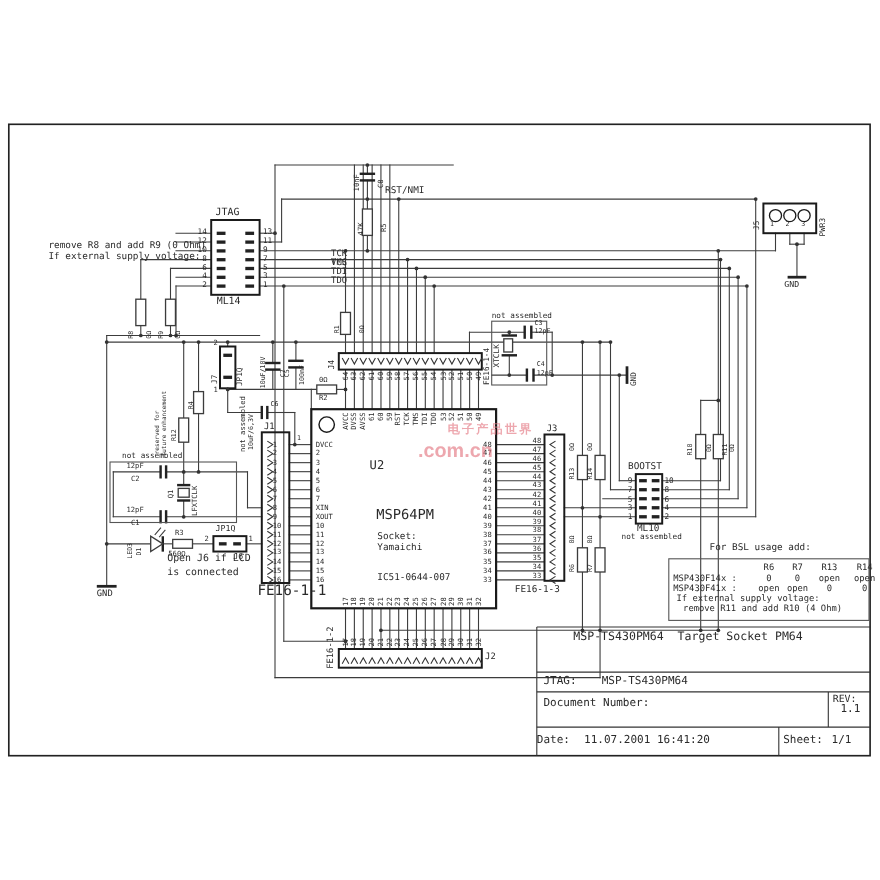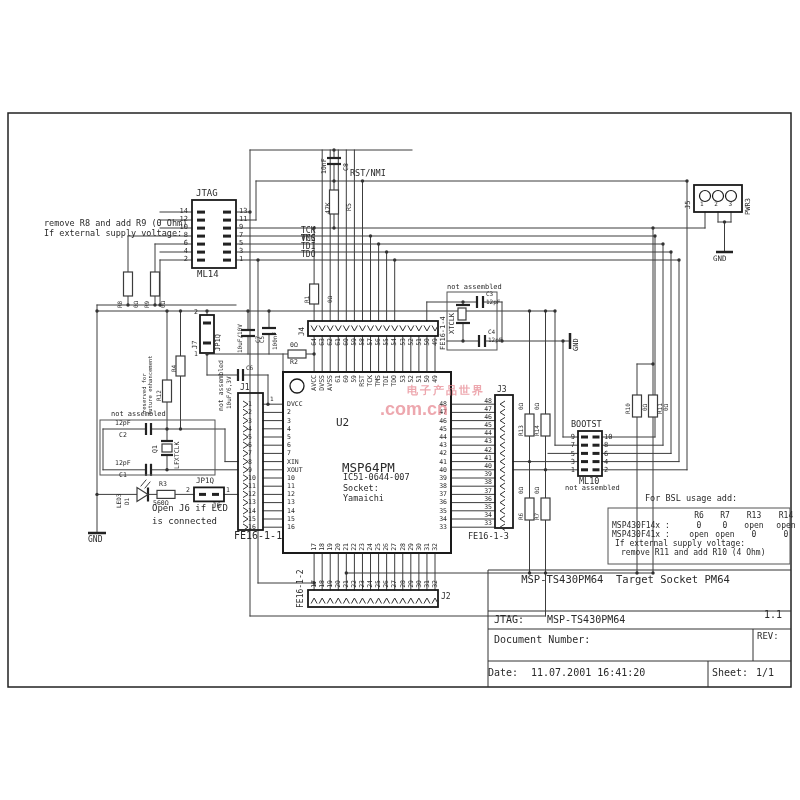--- a/index.html
+++ b/index.html
@@ -590,21 +590,21 @@
 <div class="t" style="left:226px;top:487px;font-size:6.5px">1</div>
 <div class="t" style="left:152px;top:504px;font-size:9px">Open J6 if LCD</div>
 <div class="t" style="left:152px;top:517px;font-size:9px">is connected</div>
 
 <div class="vt" style="left:117px;top:308px;font-size:6px">R8</div>
 <div class="vt" style="left:133px;top:308px;font-size:6px">0Ω</div>
 <div class="vt" style="left:144px;top:308px;font-size:6px">R9</div>
 <div class="vt" style="left:160px;top:308px;font-size:6px">0Ω</div>
 
 <div class="t" style="left:240px;top:384px;font-size:8px">J1</div>
-<div class="t" style="left:234px;top:531px;font-size:10px">FE16-1-1</div>
+<div class="t" style="left:234px;top:531px;font-size:13px">FE16-1-1</div>
 <div class="pcol" style="left:248px;top:400.2px;width:12px;height:131px">
       <span>1</span>
       <span>2</span>
       <span>3</span>
       <span>4</span>
       <span>5</span>
       <span>6</span>
       <span>7</span>
       <span>8</span>
       <span>9</span>
@@ -615,21 +615,21 @@
       <span>14</span>
       <span>15</span>
       <span>16</span>
     </div>
 <div class="t" style="left:270px;top:396px;font-size:6px">1</div>
 
 <div class="t" style="left:336px;top:417px;font-size:11px">U2</div>
 <div class="t" style="left:342px;top:461px;font-size:12.5px">MSP64PM</div>
 <div class="t" style="left:343px;top:484px;font-size:8.5px">Socket:</div>
 <div class="t" style="left:343px;top:493.5px;font-size:8.5px">Yamaichi</div>
-<div class="t" style="left:343px;top:473px;font-size:8.5px">IC51-0644-007</div>
+<div class="t" style="left:343px;top:521px;font-size:8.5px">IC51-0644-007</div>
 <div class="pcol" style="left:287px;top:400.2px;width:26px;height:131px">
       <span>DVCC</span>
       <span>2</span>
       <span>3</span>
       <span>4</span>
       <span>5</span>
       <span>6</span>
       <span>7</span>
       <span>XIN</span>
       <span>XOUT</span>
@@ -801,21 +801,21 @@
       </div>
 </div>
 <div class="t" style="left:615px;top:540px;font-size:8px">If external supply voltage:</div>
 <div class="t" style="left:621px;top:549px;font-size:8px">remove R11 and add R10 (4 Ohm)</div>
 
 <div class="t" style="left:490px;top:574px;width:271px;text-align:center;font-size:10.5px">MSP-TS430PM64  Target Socket PM64</div>
 <div class="t" style="left:494px;top:615px;font-size:10px">JTAG:</div>
 <div class="t" style="left:547px;top:615px;font-size:10px">MSP-TS430PM64</div>
 <div class="t" style="left:494px;top:635px;font-size:10px">Document Number:</div>
 <div class="t" style="left:757px;top:632px;font-size:9px">REV:</div>
-<div class="t" style="left:764px;top:610px;font-size:10px">1.1</div>
+<div class="t" style="left:764px;top:640px;font-size:10px">1.1</div>
 <div class="t" style="left:488px;top:668px;font-size:10px">Date:</div>
 <div class="t" style="left:531px;top:668px;font-size:10px">11.07.2001 16:41:20</div>
 <div class="t" style="left:712px;top:668px;font-size:10px">Sheet:</div>
 <div class="t" style="left:756px;top:668px;font-size:10px">1/1</div>
 
 <div class="wm" style="left:407px;top:383px;font-size:11px;letter-spacing:2px;color:rgba(230,130,140,0.7)">电子产品世界</div>
 <div class="wm" style="left:380px;top:399px;font-size:18px;color:rgba(225,108,120,0.6)">.com.cn</div>
 
 </div>
 

